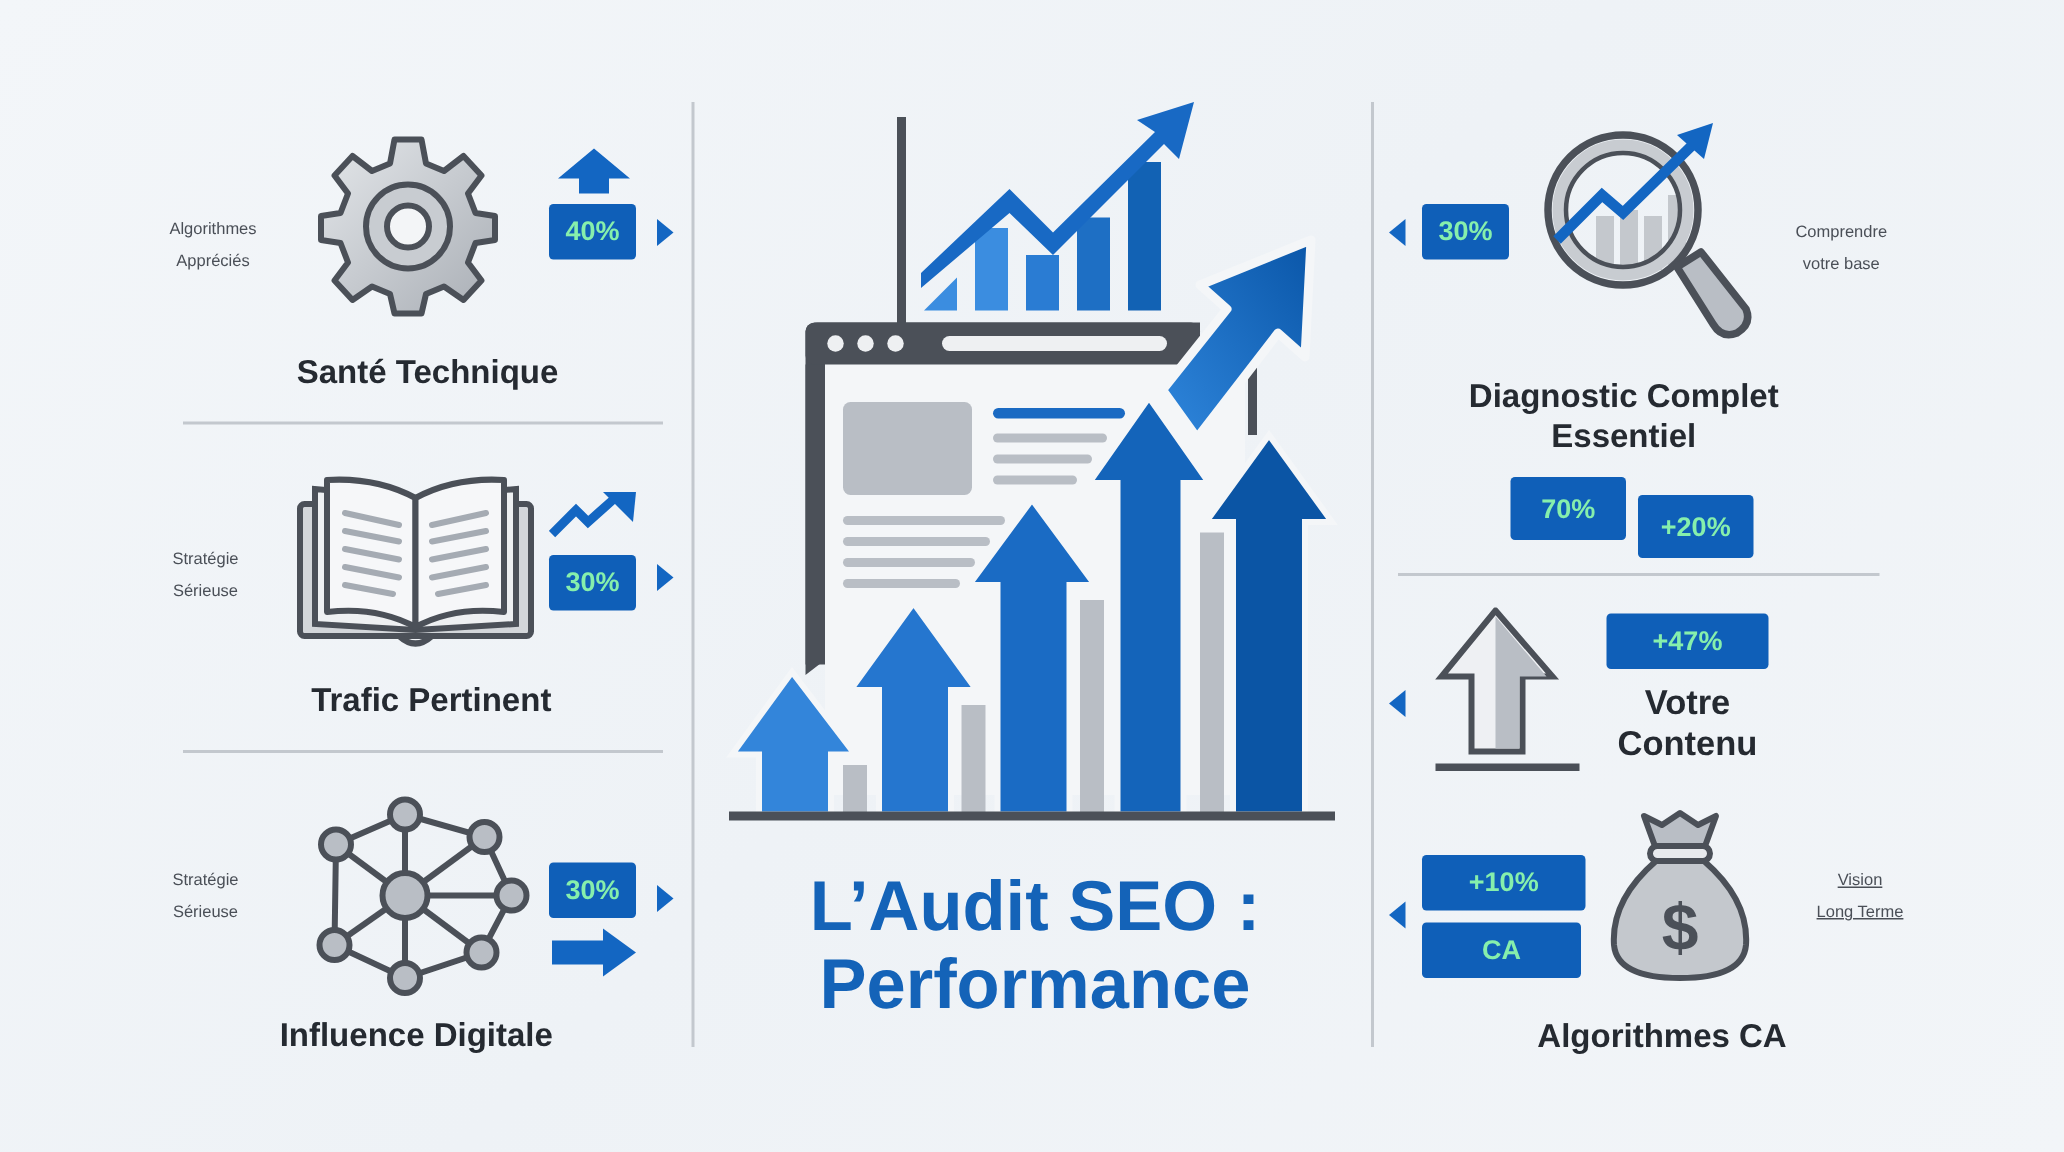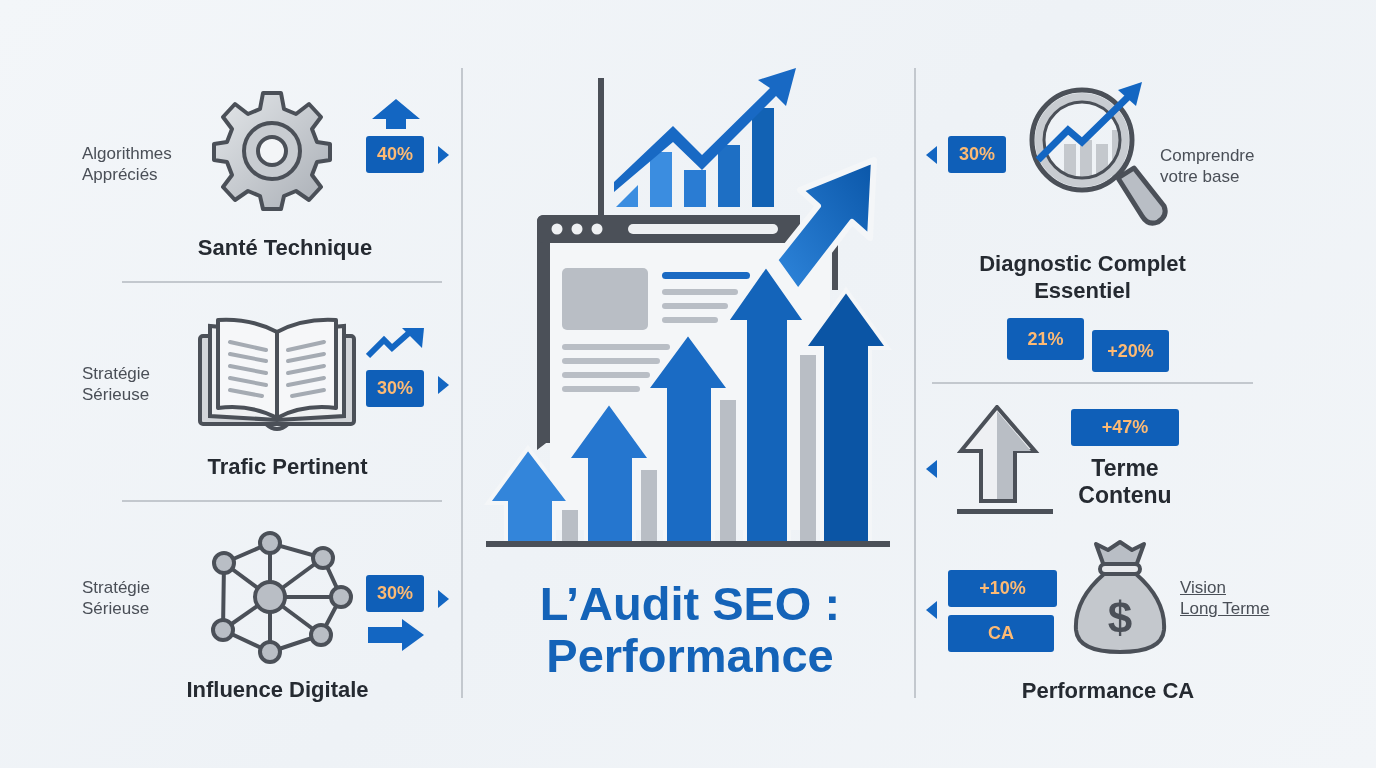--- a/index.html
+++ b/index.html
@@ -7,27 +7,27 @@
     body {
       background: linear-gradient(135deg, #f3f6f9 0%, #eef2f6 50%, #f2f5f8 100%);
       font-family: "Liberation Sans", "DejaVu Sans", sans-serif;
       position: relative;
       color: #2b2f36;
     }
     .abs { position: absolute; }
     .vline { position: absolute; width: 2px; background: #c3c8ce; }
     .hline { position: absolute; height: 2px; background: #c3c8ce; }
     .side-text {
-      position: absolute; font-size: 17px; color: #4a4f57; line-height: 21px; 
+      position: absolute; font-size: 11px; color: #4a4f57; line-height: 21px; text-align: center;
     }
     .heading {
       position: absolute; font-size: 22px; font-weight: bold; color: #252a31; text-align: center; line-height: 27px;
     }
     .badge {
-      position: absolute; background: #0f5fb8; color: #fdba74; font-weight: bold; font-size: 18px;
+      position: absolute; background: #0f5fb8; color: #86efac; font-weight: bold; font-size: 18px;
       display: flex; align-items: center; justify-content: center; border-radius: 3px;
     }
     .tri-right {
       position: absolute; width: 0; height: 0;
       border-top: 9px solid transparent; border-bottom: 9px solid transparent; border-left: 11px solid #1366c2;
     }
     .tri-left {
       position: absolute; width: 0; height: 0;
       border-top: 9px solid transparent; border-bottom: 9px solid transparent; border-right: 11px solid #1366c2;
     }
@@ -217,46 +217,46 @@
     <path d="M104,100 L120,90 L150,128 Q154,138 144,144 Q134,148 128,138 Z" fill="#b9bec5" stroke="#4b5058" stroke-width="5" stroke-linejoin="round"></path>
   </svg>
   <div class="side-text" style="left:1160px; top:145px; width:135px;">
     <span>Comprendre</span><br>
     <span>votre base</span>
   </div>
   <div class="heading" style="left:950px; top:250px; width:265px;">
     <span>Diagnostic Complet</span><br>
     <span>Essentiel</span>
   </div>
-  <div class="badge" style="left:1007px; top:318px; width:77px; height:42px;">21%</div>
+  <div class="badge" style="left:1007px; top:318px; width:77px; height:42px;">70%</div>
   <div class="badge" style="left:1092px; top:318px; width:77px; height:42px;margin-top:12px;">+20%</div>
 </div>
 
 <div>
   <div class="tri-left" style="left:926px; top:460px;"></div>
   <svg class="abs" style="left:955px; top:405px;" width="100" height="112" viewBox="0 0 100 112">
     <path d="M42,2 L80,46 L60,46 L60,96 L26,96 L26,46 L6,46 Z" fill="#eef0f3" stroke="#4b5058" stroke-width="4" stroke-linejoin="miter"></path>
     <path d="M42,6 L42,94 L58,94 L58,46 L76,46 Z" fill="#b9bec5"></path>
     <rect x="2" y="104" width="96" height="5" fill="#4b5058"></rect>
   </svg>
   <div class="badge" style="left:1071px; top:409px; width:108px; height:37px;">+47%</div>
   <div class="heading" style="left:1075px; top:455px; width:100px; font-size:23px;">
-    <span>Terme</span><br>
+    <span>Votre</span><br>
     <span>Contenu</span>
   </div>
 </div>
 
 <div>
   <div class="tri-left" style="left:926px; top:601px;"></div>
   <div class="badge" style="left:948px; top:570px; width:109px; height:37px;">+10%</div>
   <div class="badge" style="left:948px; top:615px; width:106px; height:37px;">CA</div>
   <svg class="abs" style="left:1072px; top:538px;" width="96" height="118" viewBox="0 0 96 118">
     <path d="M24,6 L36,12 L48,4 L60,12 L72,6 L64,28 L32,28 Z" fill="#b9bec5" stroke="#4b5058" stroke-width="4" stroke-linejoin="round"></path>
     <rect x="28" y="26" width="40" height="10" rx="5" fill="#e8eaed" stroke="#4b5058" stroke-width="4"></rect>
     <path d="M32,36 Q2,62 4,92 Q6,114 48,114 Q90,114 92,92 Q94,62 64,36 Z" fill="#c4c8cd" stroke="#4b5058" stroke-width="4" stroke-linejoin="round"></path>
     <text x="48" y="95" text-anchor="middle" font-family="Liberation Sans, sans-serif" font-size="44" font-weight="bold" fill="#4b5058">$</text>
   </svg>
   <div class="side-text" style="left:1180px; top:577px; width:120px;text-decoration:underline;">
     <span>Vision</span><br>
     <span>Long Terme</span>
   </div>
-  <div class="heading" style="left:990px; top:677px; width:236px;">Performance CA</div>
+  <div class="heading" style="left:990px; top:677px; width:236px;">Algorithmes CA</div>
 </div>
 
 </body></html>

